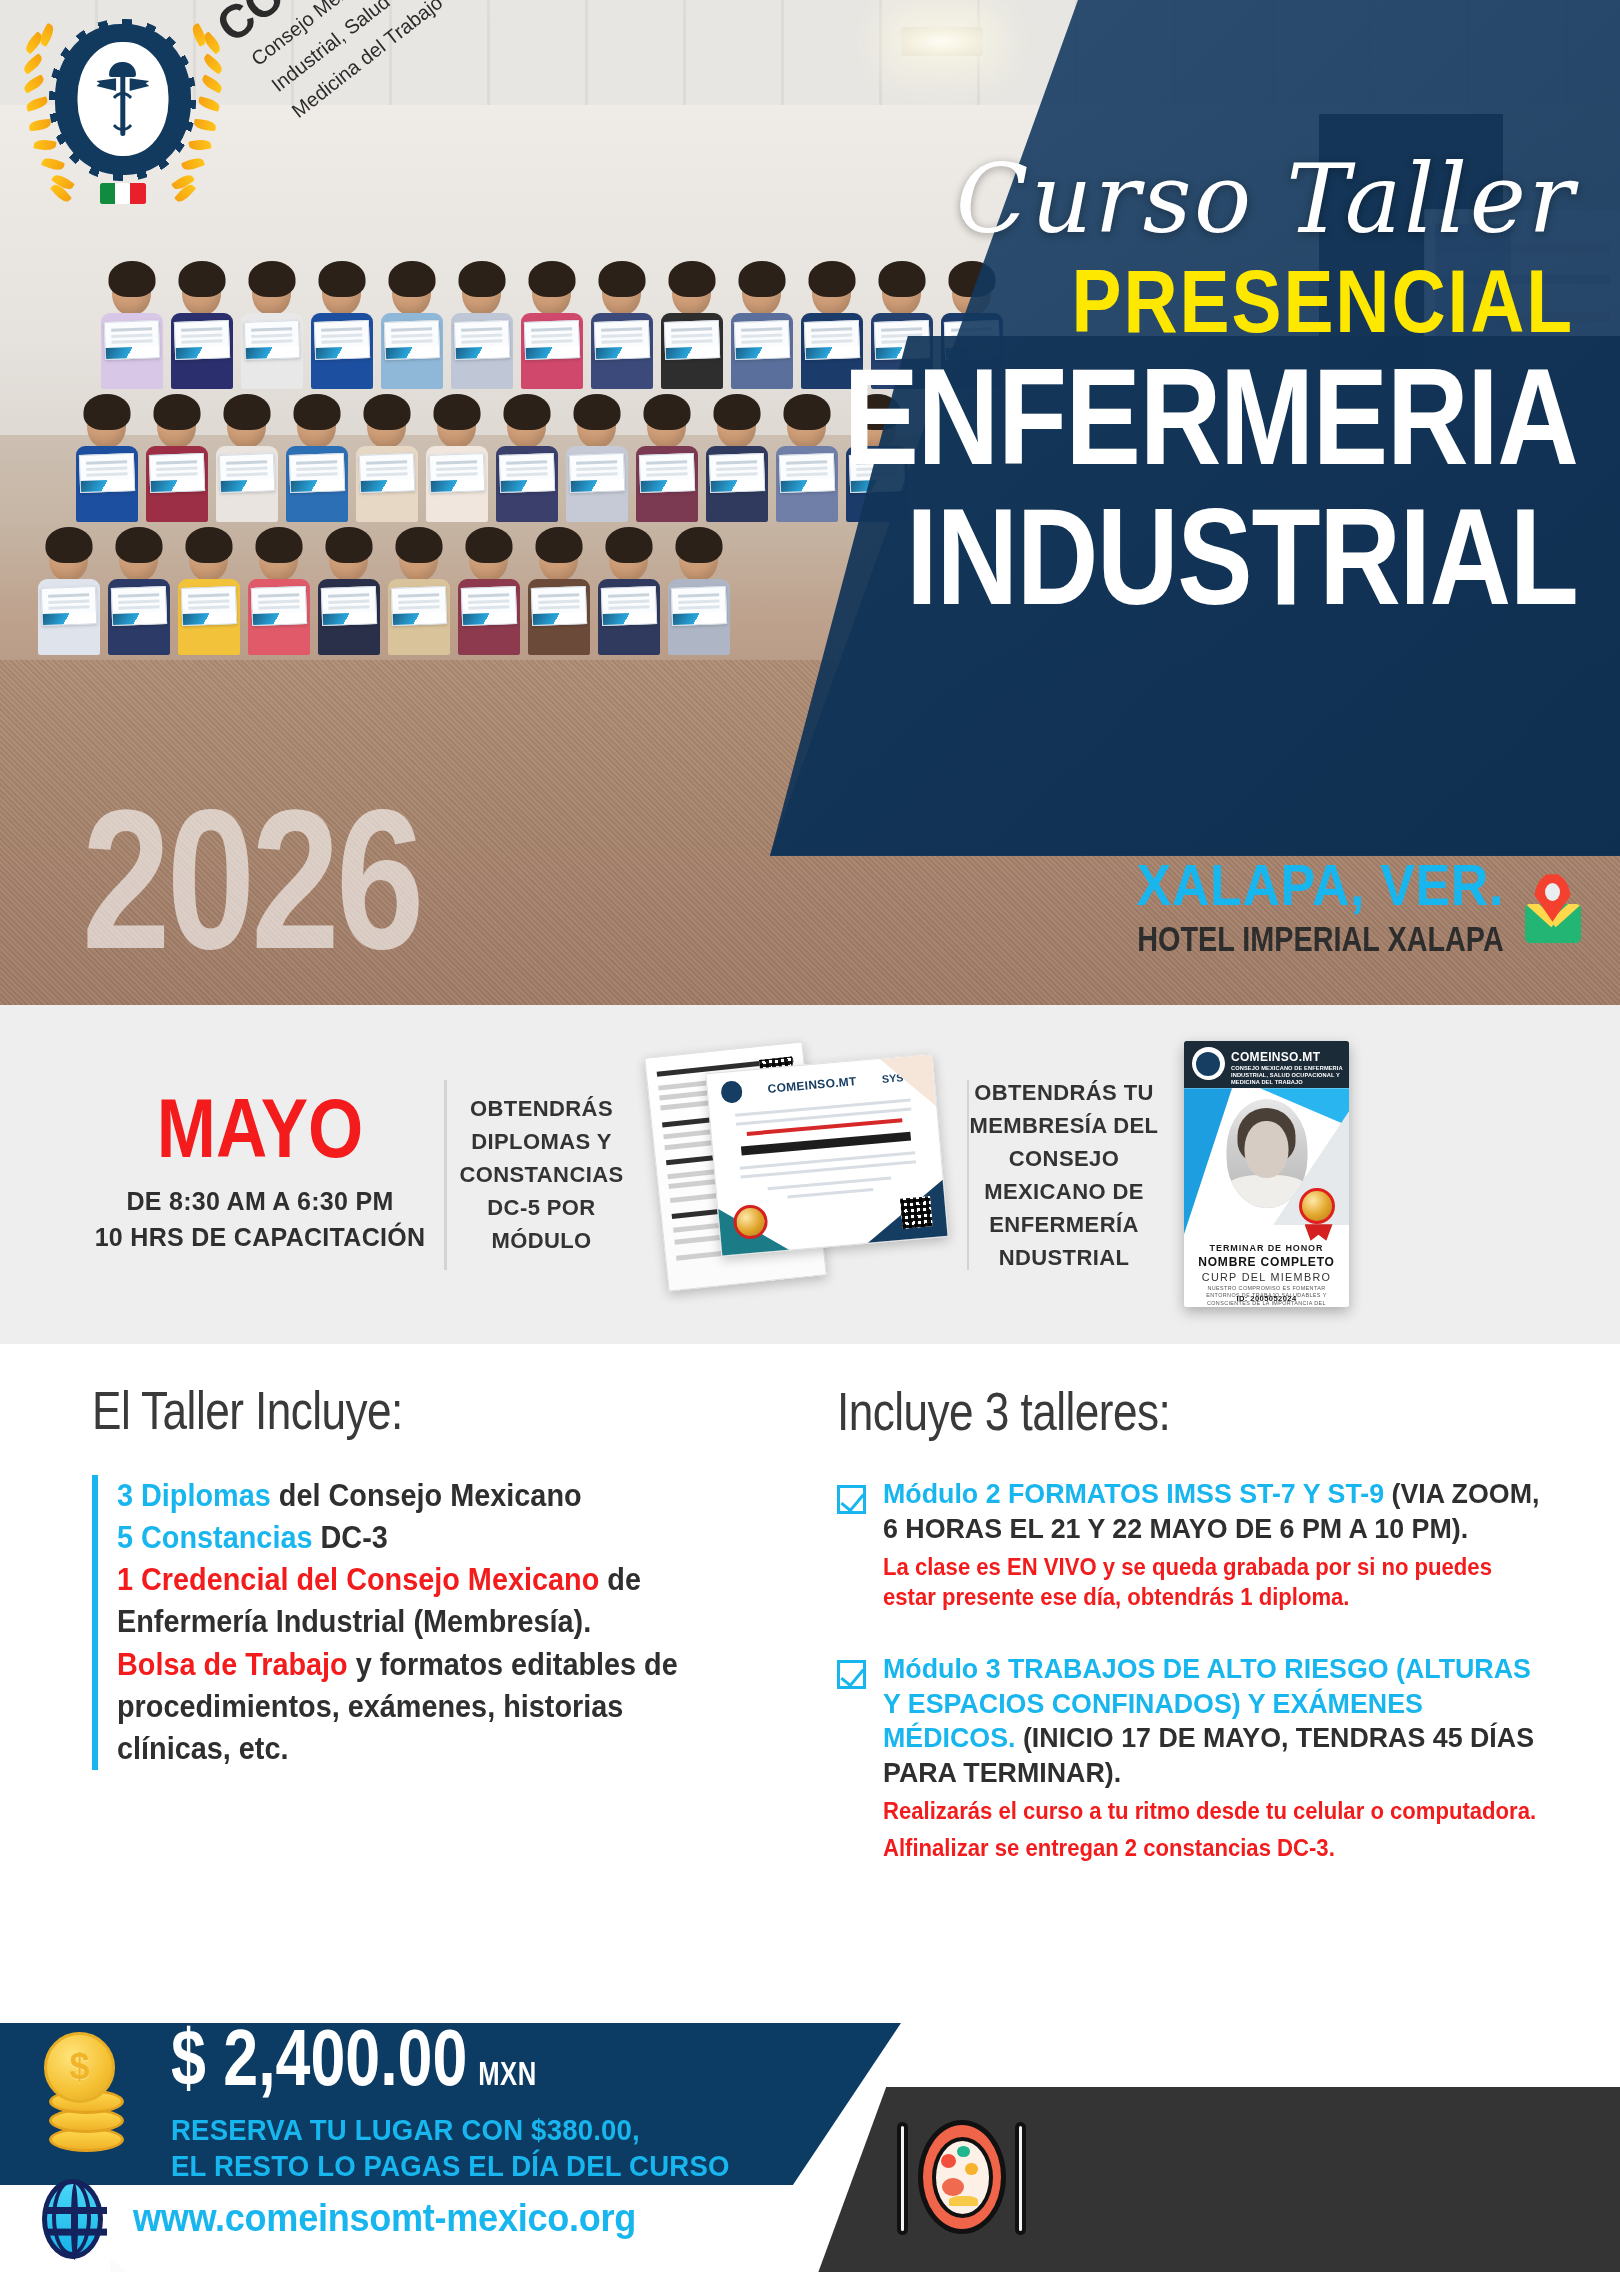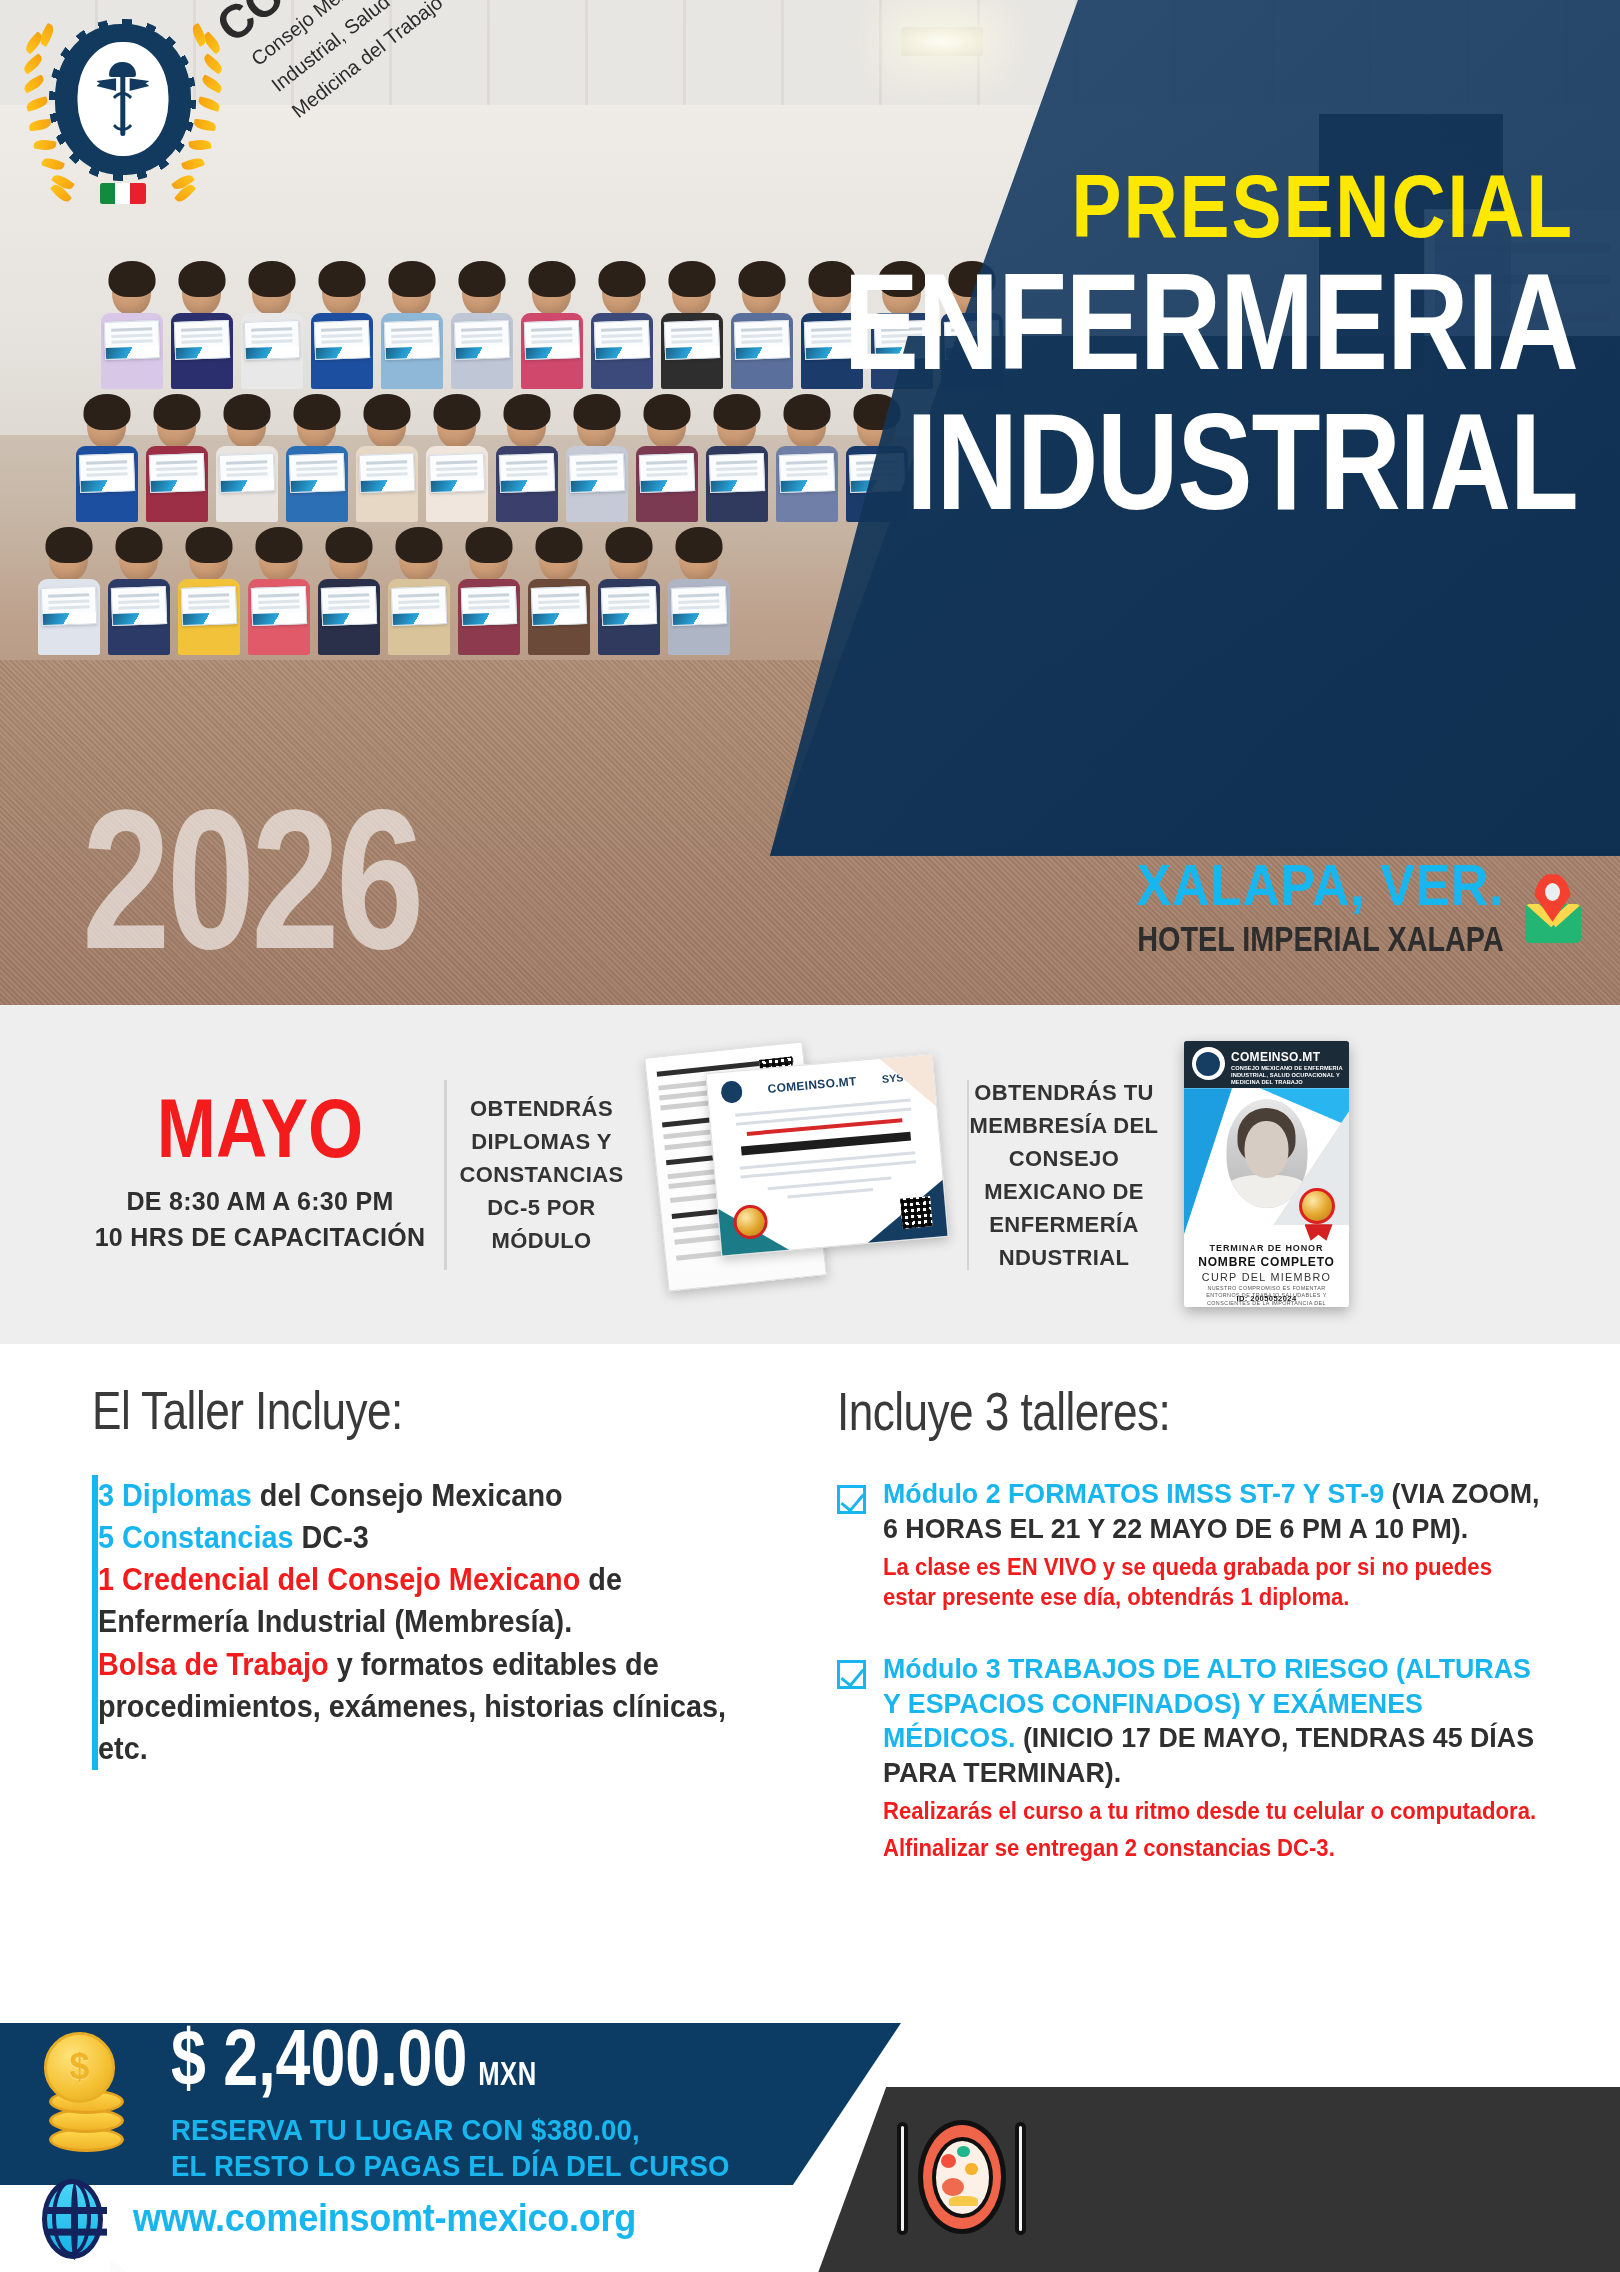--- a/index.html
+++ b/index.html
@@ -393,21 +393,21 @@
   .col-right { position:absolute; left:837px; top:39px; width:752px; }
 
   .h2 {
     font-family:"Liberation Sans", sans-serif;
     font-weight:400; font-size:48px; color:#3a3a3a; letter-spacing:-0.6px;
     transform: scaleY(1.12) scaleX(.92); transform-origin:left center;
     margin-bottom:37px;
   }
 
   .bullet-block {
-    position:relative; 
+    position:relative; padding-left:19px;
     border-left:6.3px solid #18b6ef;
   }
   .bl {
     font-family:"Liberation Sans", sans-serif; font-weight:bold;
     font-size:31px; line-height:1.36; color:#2f2f2f;
     transform: scaleX(.93); transform-origin:left center;
   }
   .cyan { color:#18b6ef; }
   .red  { color:#f31b1b; }
 
@@ -886,20 +886,21 @@
     </div>
 
     <div class="year-2026">2026</div>
 
     <div class="title-panel">
       <div class="wedge"></div>
       <div class="wedge2"></div>
     </div>
 
     <div class="title-stack">
+      <div class="curso-taller">Curso Taller</div>
       <div class="presencial">PRESENCIAL</div>
       <div class="big-title">
         <span>ENFERMERIA</span>
         <span class="l2">INDUSTRIAL</span>
       </div>
     </div>
 
     <div class="loc">
       <div class="loc-text">
         <div class="loc-city">XALAPA, VER.</div>

